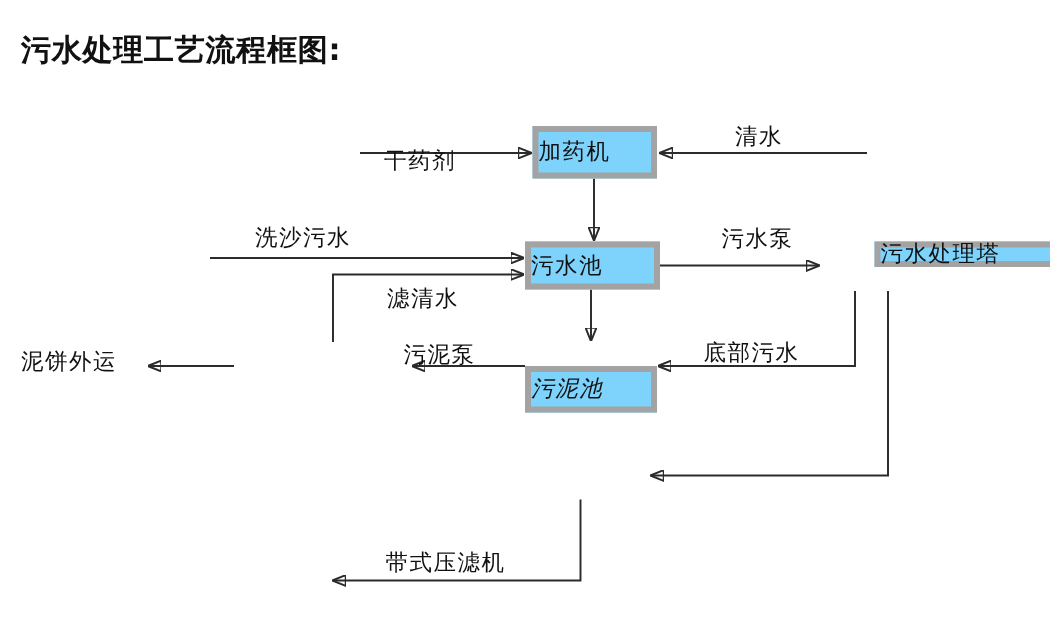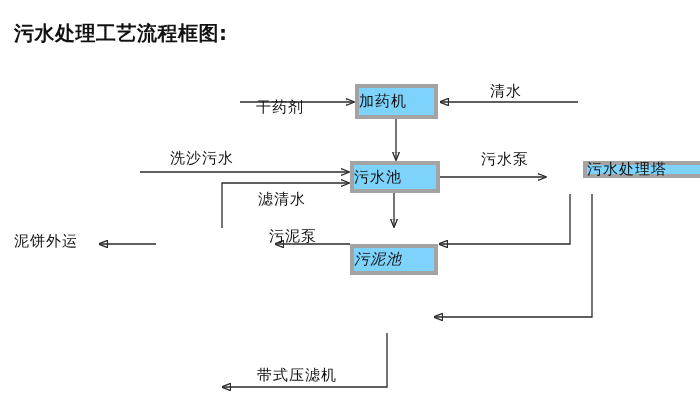--- a/index.html
+++ b/index.html
@@ -122,15 +122,16 @@
   </div>
 
 
   <div class="lbl" style="left:256px; top:98px;">干药剂</div>
   <div class="lbl" style="left:490px; top:82px;">清水</div>
   <div class="lbl" style="left:170px; top:149px;text-align:center;">洗沙污水</div>
   <div class="lbl" style="left:457px; top:150px;margin-left:24px;">污水泵</div>
   <div class="lbl" style="left:258px; top:190px;text-align:center;">滤清水</div>
   <div class="lbl" style="left:14px; top:232px;">泥饼外运</div>
   <div class="lbl" style="left:269px; top:227px;">污泥泵</div>
+  <div class="lbl" style="left:469px; top:226px;">底部污水</div>
   <div class="lbl" style="left:257px; top:366px;">带式压滤机</div>
 
 </div>
 
 </body></html>

